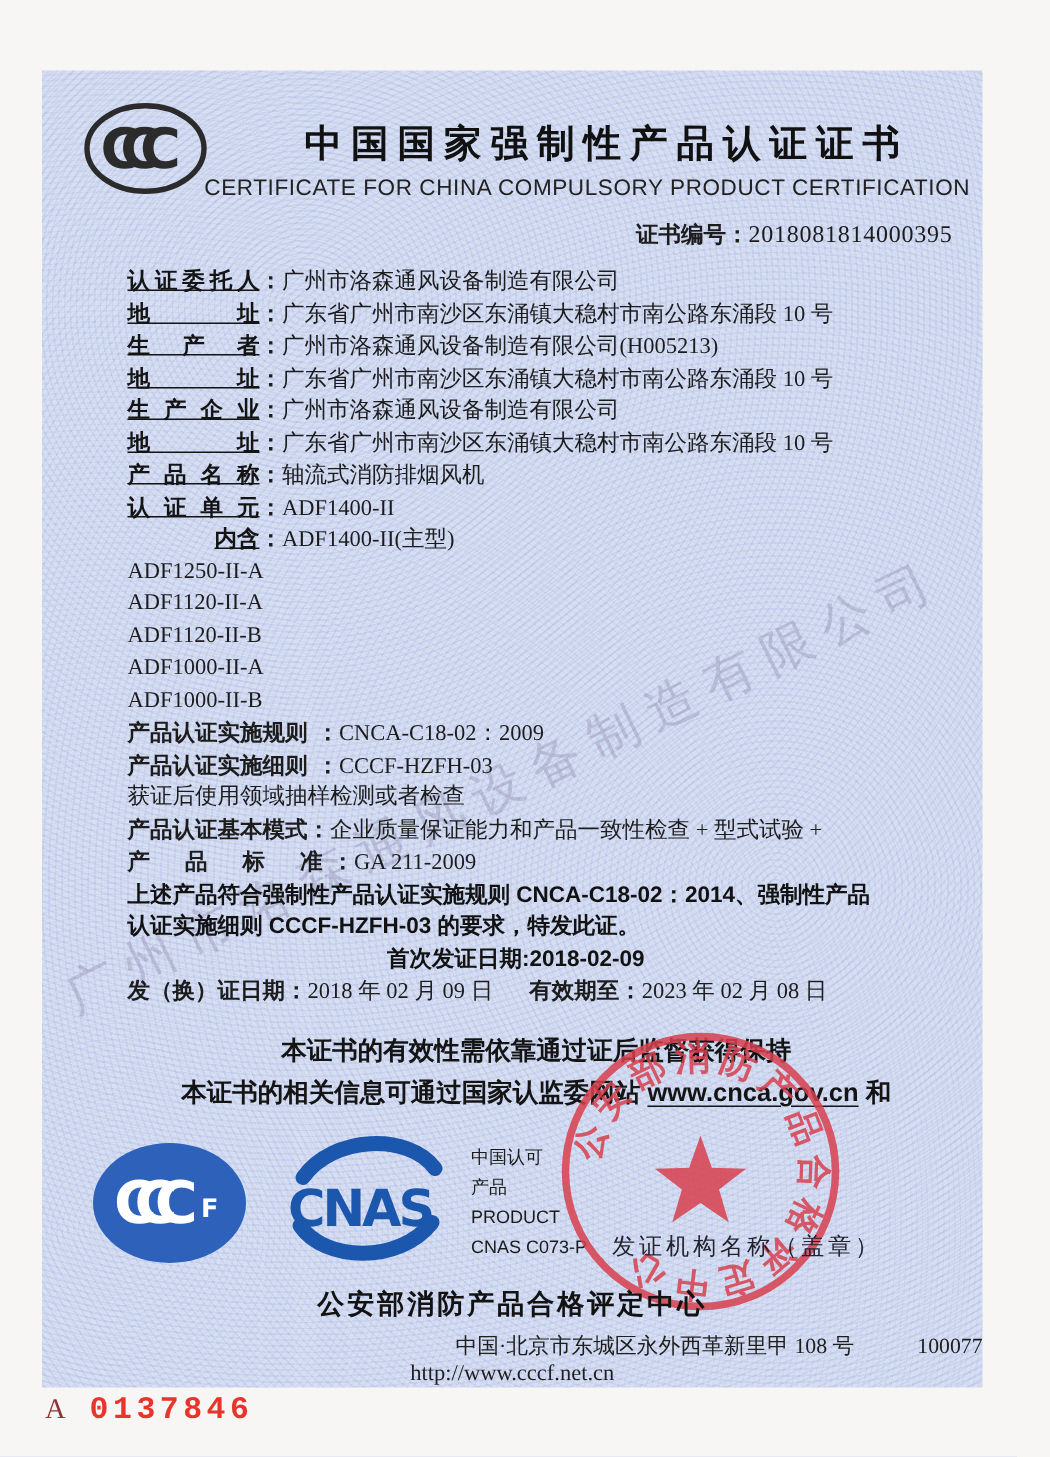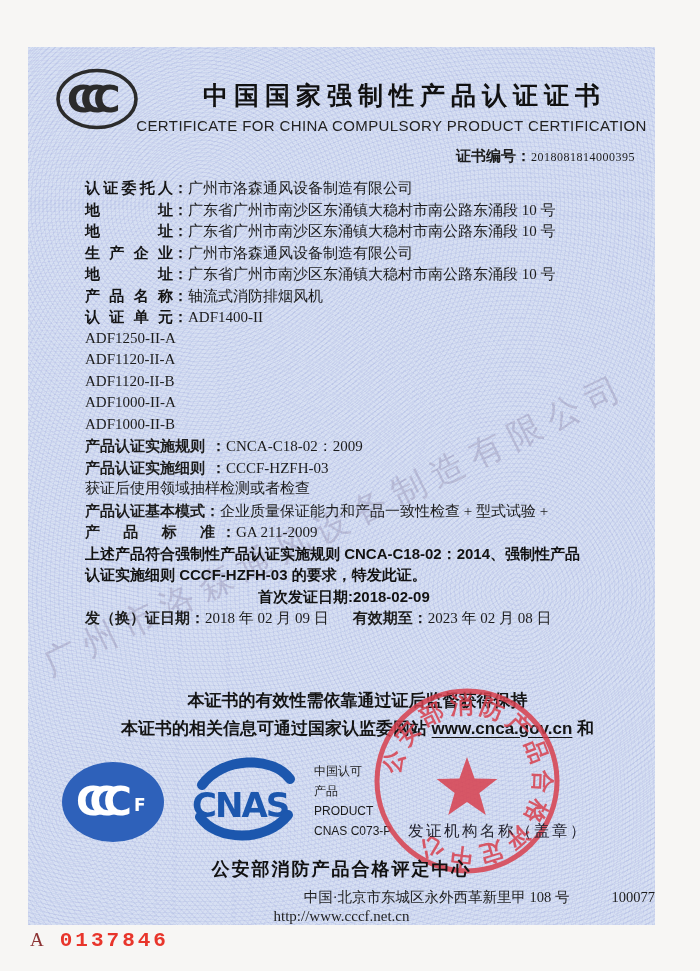--- a/index.html
+++ b/index.html
@@ -40,28 +40,28 @@
   }
   .subtitle {
     position:absolute; left:100px; right:0px; top:70px;
     text-align:center; font-family:"Liberation Sans", sans-serif;
     font-size:15px; letter-spacing:0.4px; color:#222; white-space:nowrap;
   }
   .certno {
     position:absolute; right:20px; top:100px; font-size:15px; white-space:nowrap;
   }
   .certno .lbl { font-family:"Liberation Sans", sans-serif; font-weight:600; }
-  .certno .num { font-family:"Liberation Serif", serif; font-size:12px; letter-spacing:0.5px; }
+  .certno .num { font-family:"Liberation Serif", serif; font-size:16px; letter-spacing:0.5px; }
   
   .bodyblock { position:absolute; left:57px; top:130px; width:552px; font-size:15px; }
   .brow { height:21.5px; line-height:21.5px; white-space:nowrap; }
   .lab {
     display:inline-block; width:88px; vertical-align:top;
     font-family:"Liberation Sans", sans-serif; font-weight:bold; color:#141414;
-    text-align:justify; text-align-last:justify;
+    text-align:justify; text-align-last:justify;text-decoration:underline;
   }
   .lab.r { text-align:right; text-align-last:right; }
   .colon { font-family:"Liberation Sans", sans-serif; font-weight:bold; }
   .val { font-family:"Liberation Serif", serif; }
   .cont { }
   .lab2 { font-family:"Liberation Sans", sans-serif; font-weight:bold; }
   .sp-colon { margin-left:6px; }
   .lab3 {
     display:inline-block; width:130px; vertical-align:top;
     font-family:"Liberation Sans", sans-serif; font-weight:bold;
@@ -133,33 +133,39 @@
     </div>
 
     <div class="bodyblock">
       <div class="brow">
         <span class="lab">认证委托人</span><span class="colon">：</span><span class="val">广州市洛森通风设备制造有限公司</span>
       </div>
       <div class="brow">
         <span class="lab">地址</span><span class="colon">：</span><span class="val">广东省广州市南沙区东涌镇大稳村市南公路东涌段 10 号</span>
       </div>
       <div class="brow">
+        <span class="lab">生产者</span><span class="colon">：</span><span class="val">广州市洛森通风设备制造有限公司(H005213)</span>
+      </div>
+      <div class="brow">
         <span class="lab">地址</span><span class="colon">：</span><span class="val">广东省广州市南沙区东涌镇大稳村市南公路东涌段 10 号</span>
       </div>
       <div class="brow">
         <span class="lab">生产企业</span><span class="colon">：</span><span class="val">广州市洛森通风设备制造有限公司</span>
       </div>
       <div class="brow">
         <span class="lab">地址</span><span class="colon">：</span><span class="val">广东省广州市南沙区东涌镇大稳村市南公路东涌段 10 号</span>
       </div>
       <div class="brow">
         <span class="lab">产品名称</span><span class="colon">：</span><span class="val">轴流式消防排烟风机</span>
       </div>
       <div class="brow">
         <span class="lab">认证单元</span><span class="colon">：</span><span class="val">ADF1400-II</span>
+      </div>
+      <div class="brow">
+        <span class="lab r">内含</span><span class="colon">：</span><span class="val">ADF1400-II(主型)</span>
       </div>
       <div class="brow"><span class="val cont">ADF1250-II-A</span></div>
       <div class="brow"><span class="val cont">ADF1120-II-A</span></div>
       <div class="brow"><span class="val cont">ADF1120-II-B</span></div>
       <div class="brow"><span class="val cont">ADF1000-II-A</span></div>
       <div class="brow"><span class="val cont">ADF1000-II-B</span></div>
 
       <div class="brow">
         <span class="lab2">产品认证实施规则</span><span class="colon sp-colon">：</span><span class="val">CNCA-C18-02：2009</span>
       </div>

